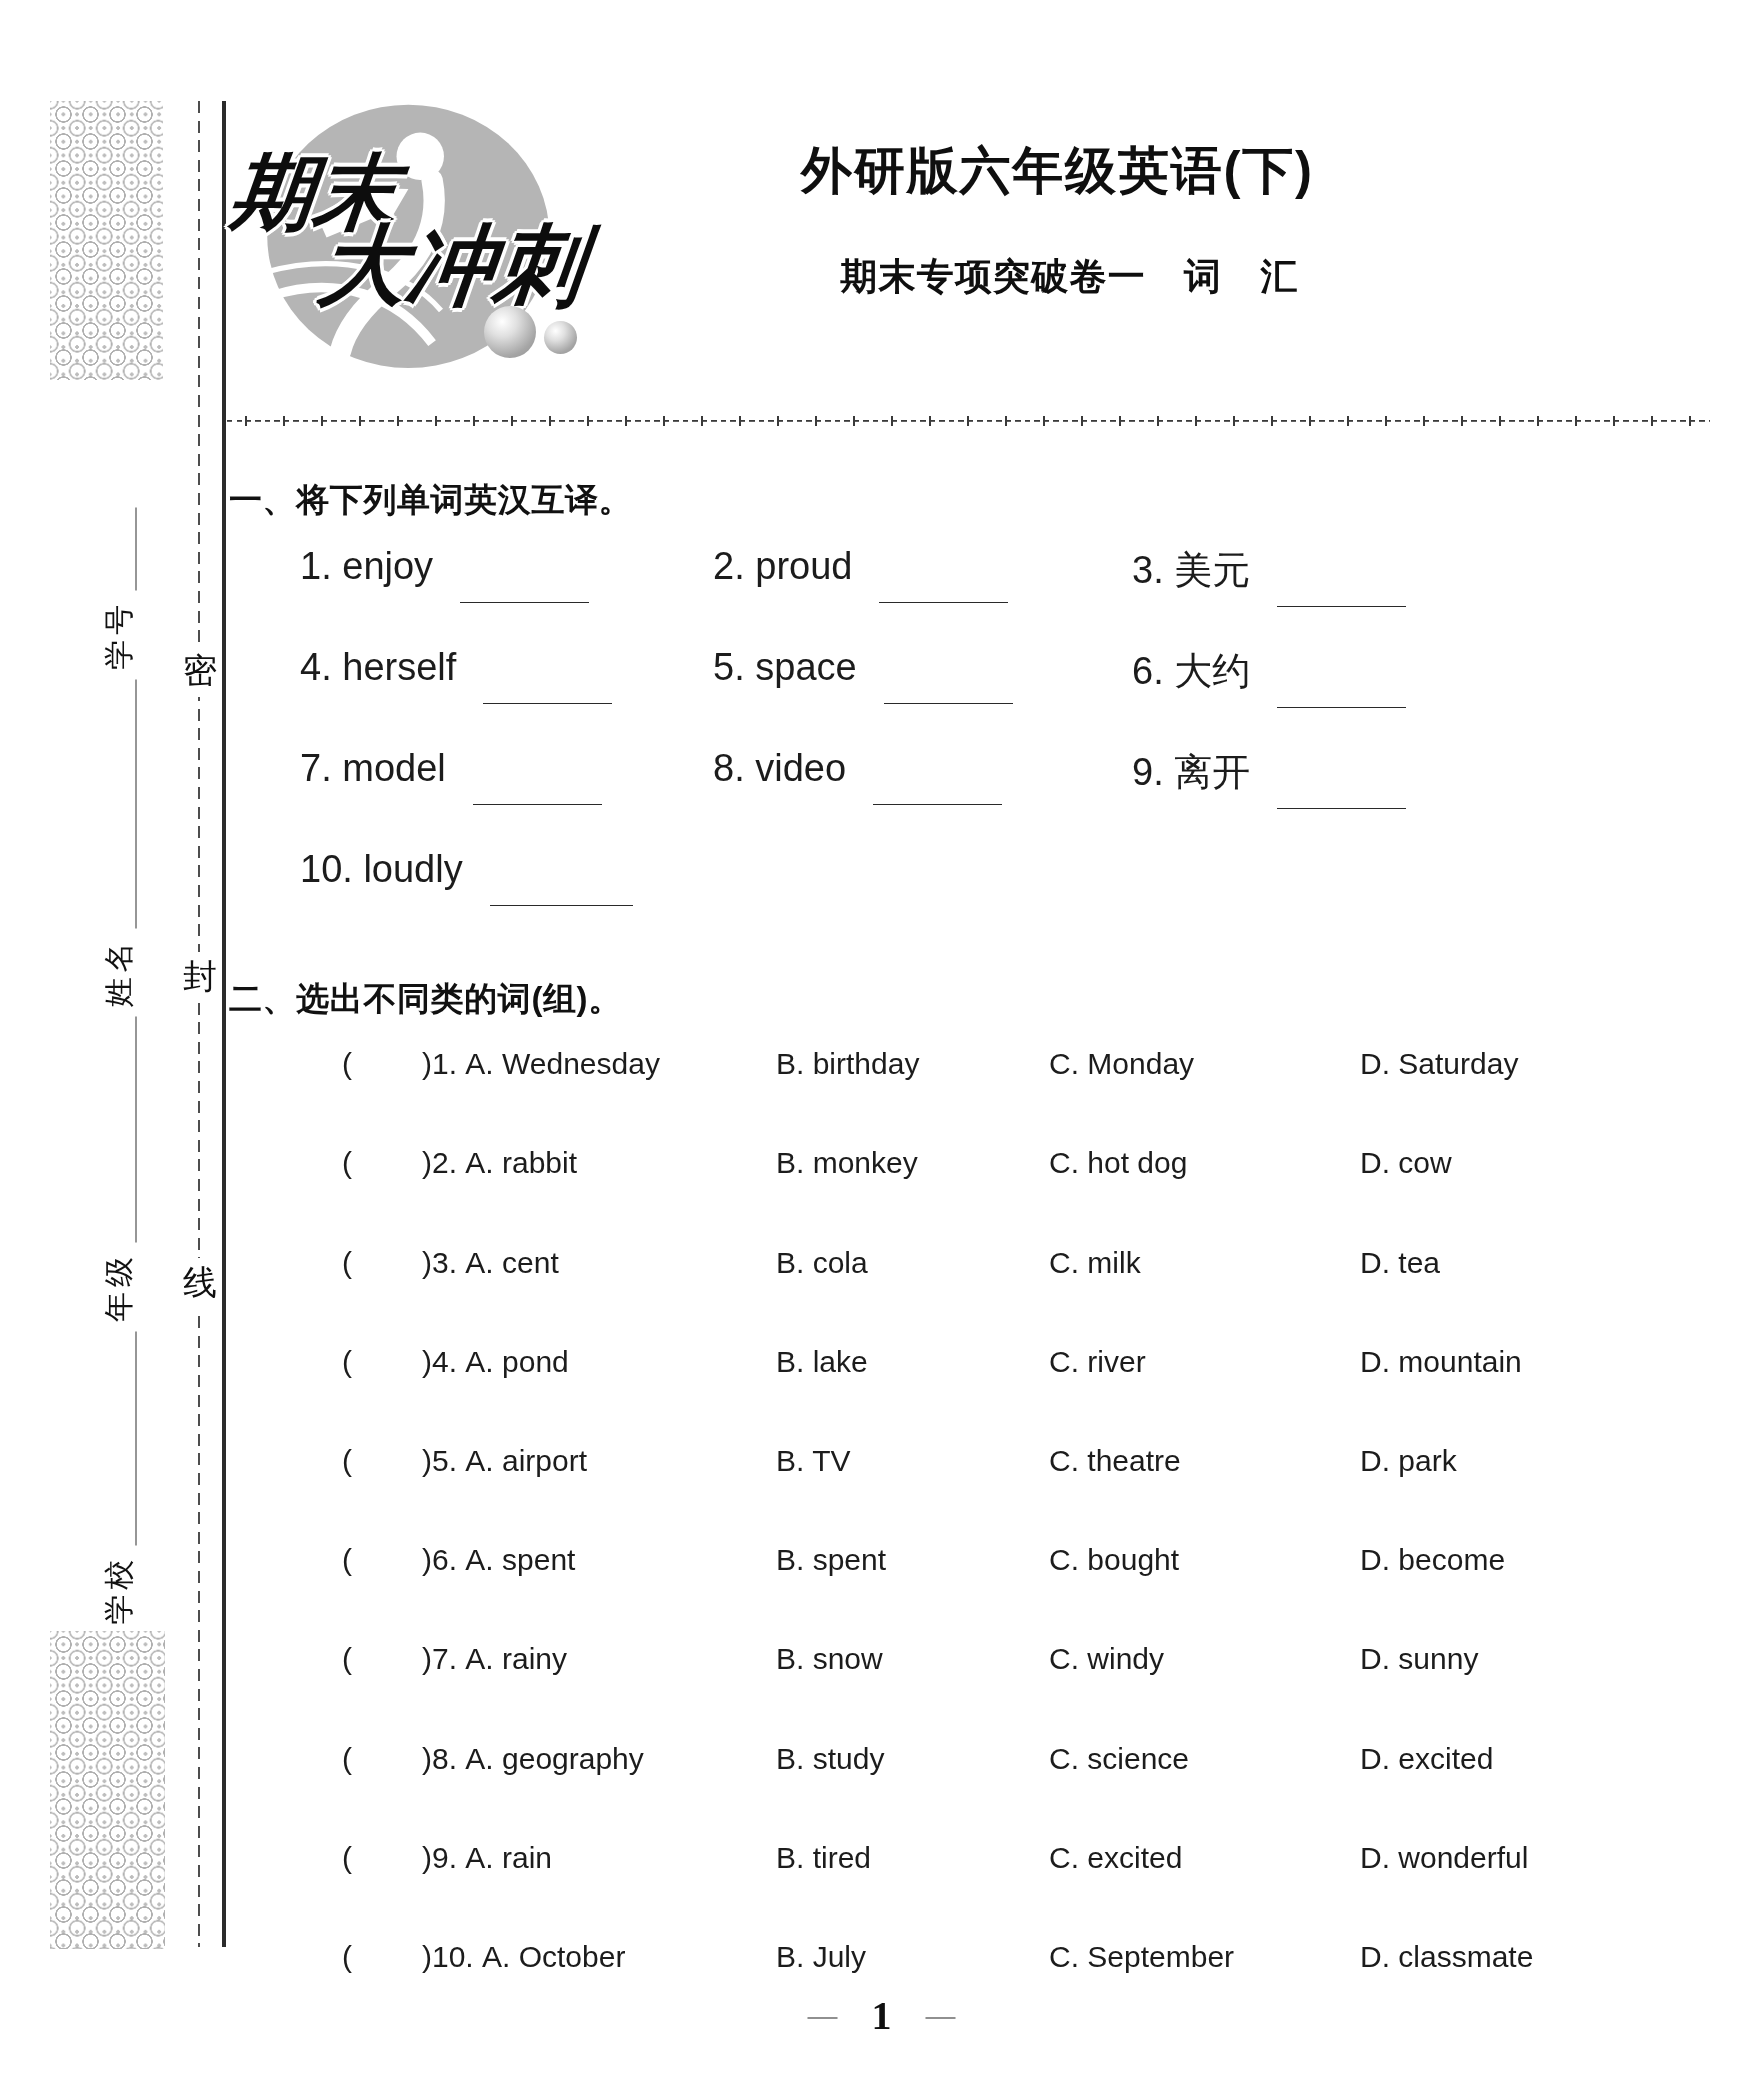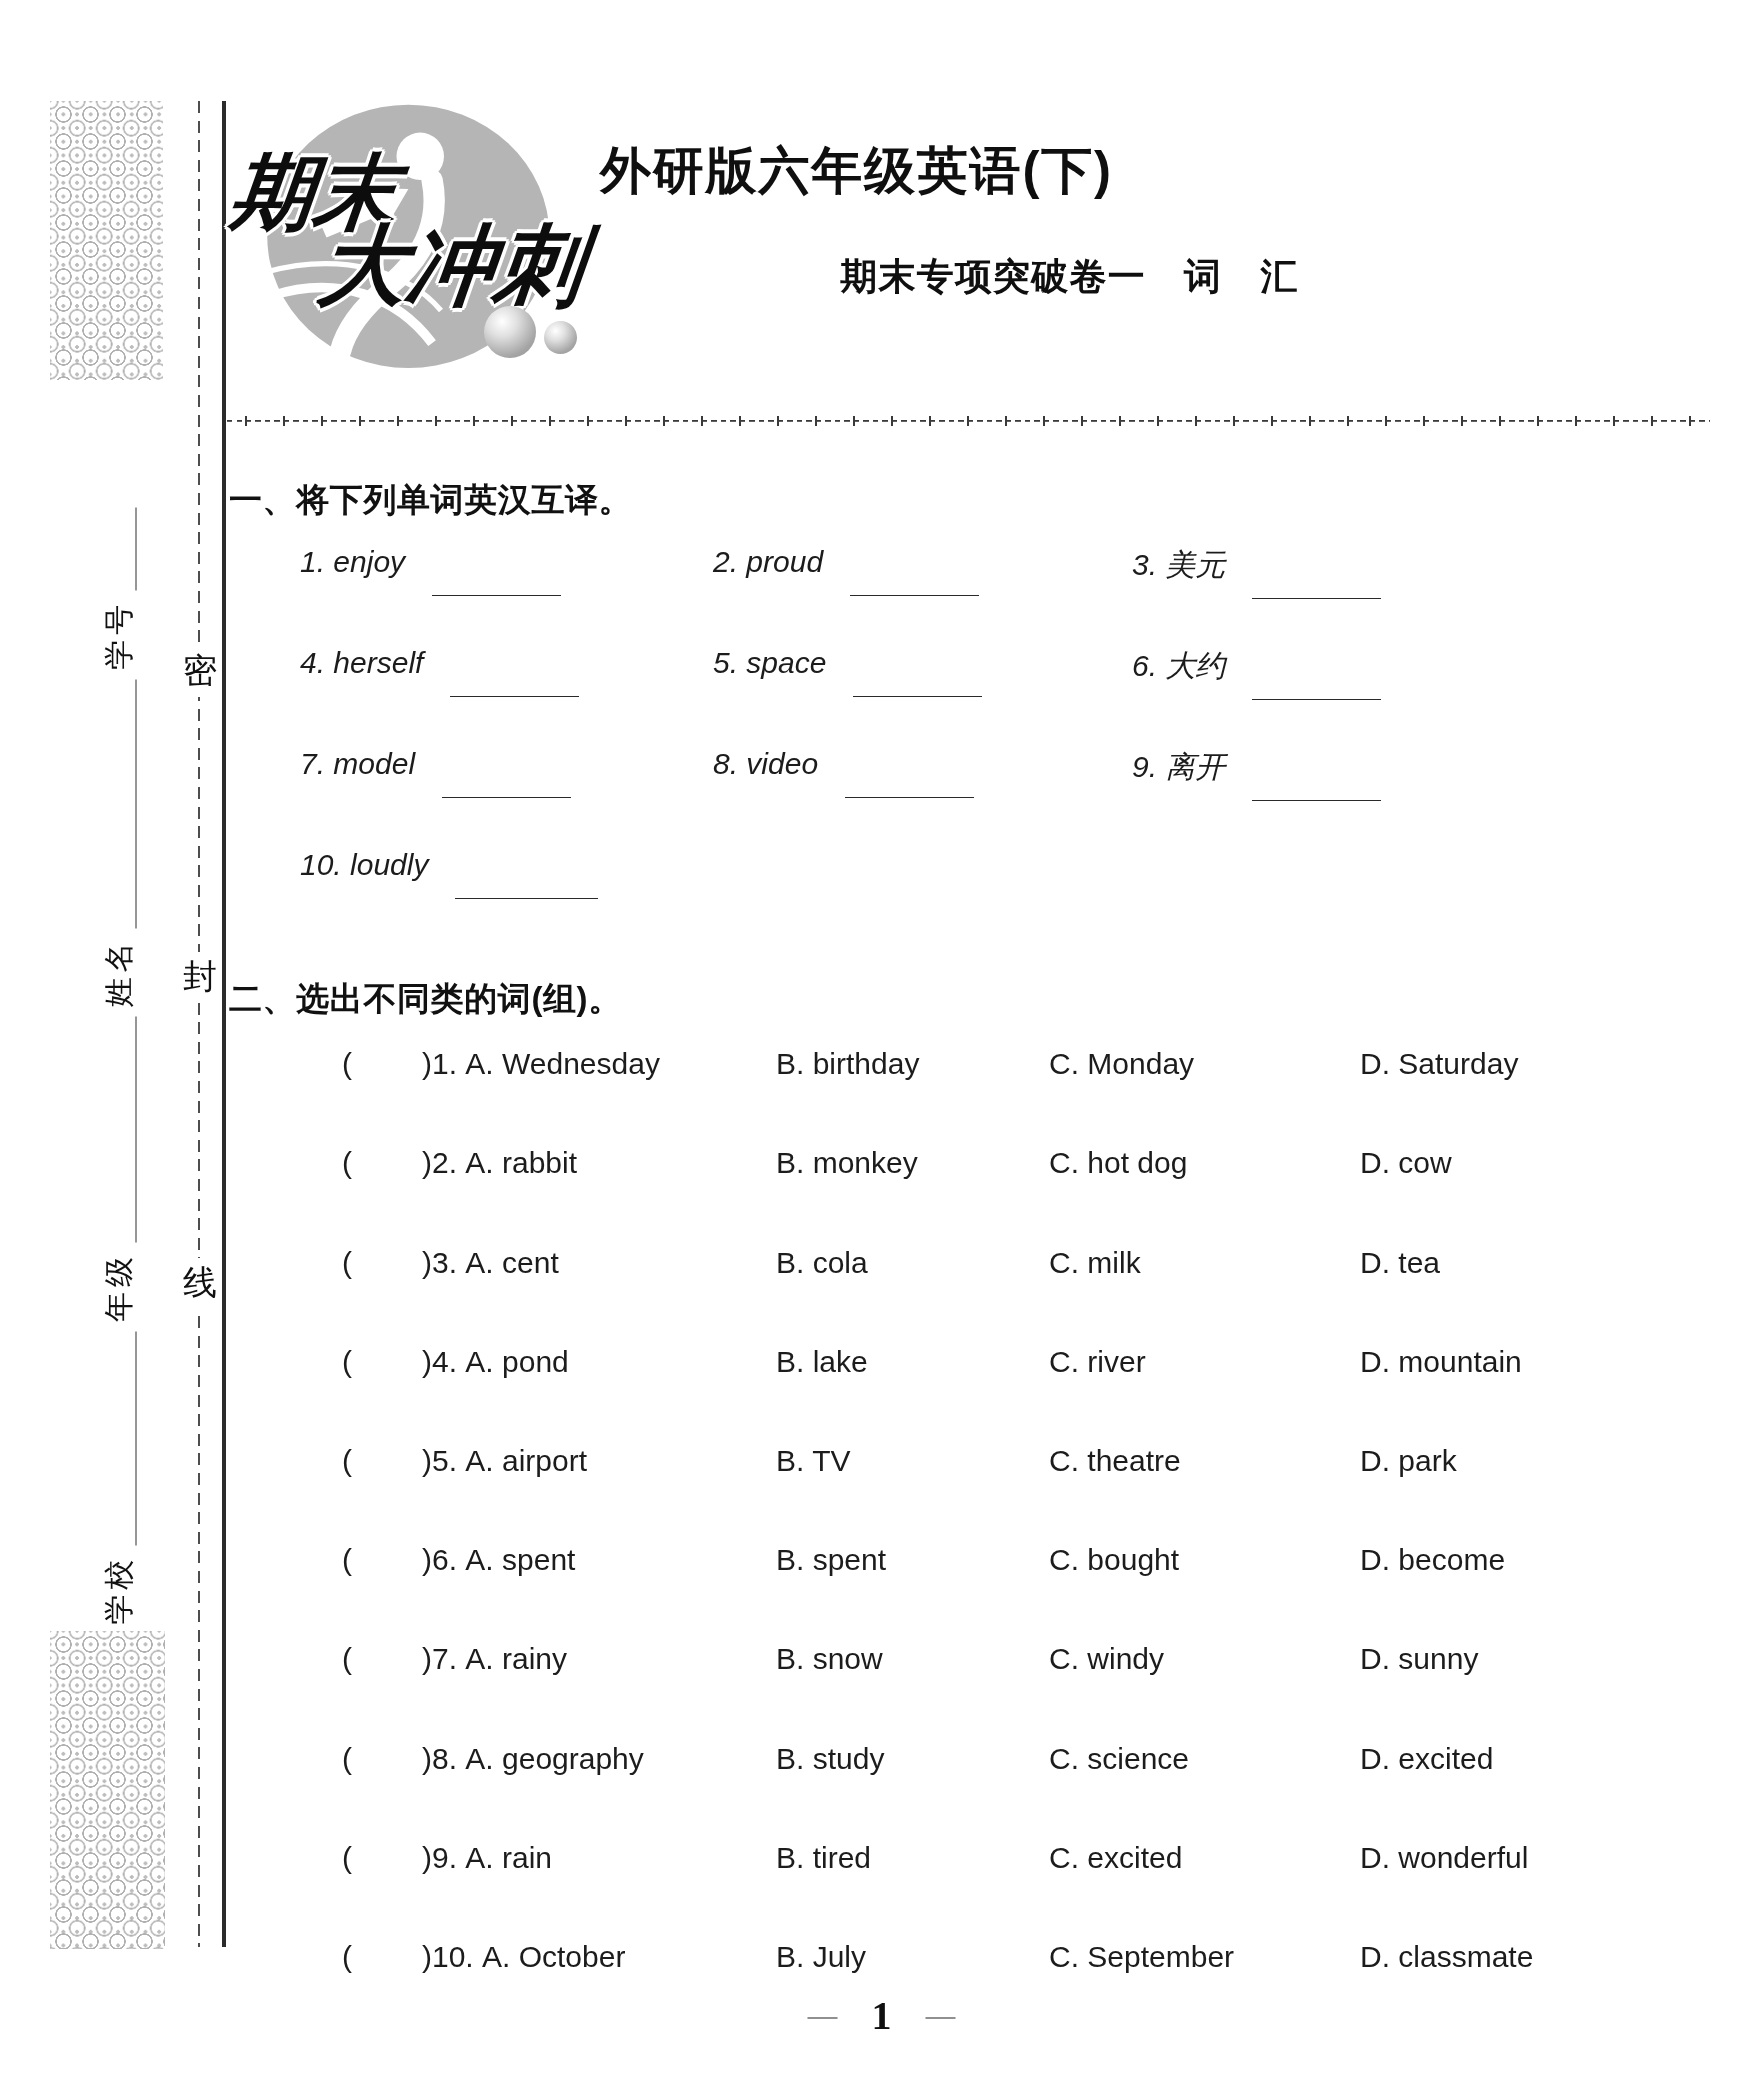--- a/index.html
+++ b/index.html
@@ -61,21 +61,21 @@
                 2.4px 2.4px 0 #fff,-2.4px 2.4px 0 #fff,2.4px -2.4px 0 #fff,-2.4px -2.4px 0 #fff;
   }
   .logo-t1{left:1.2px;top:51px;font-size:83px;}
   .logo-t2{left:89px;top:122px;font-size:88px;}
   .sphere{position:absolute;border-radius:50%;
     background:radial-gradient(circle at 35% 30%, #ffffff 0%, #e0e0e0 30%, #a6a6a6 70%, #8e8e8e 100%);}
   .sphere.big{left:254px;top:206px;width:52px;height:52px;}
   .sphere.small{left:314px;top:221px;width:33px;height:33px;}
 
   
-  #title{left:600px;top:137px;width:939px;
+  #title{left:588px;top:137px;width:939px;text-align:center;
     font-size:51px;font-weight:800;letter-spacing:1.8px;color:#0f0f0f;white-space:nowrap;}
   #subtitle{left:600px;top:252px;width:939px;text-align:center;
     font-size:37px;font-weight:800;letter-spacing:1.2px;color:#0f0f0f;white-space:nowrap;}
 
   
   #separator{
     left:227px;top:416px;width:1483px;height:9.5px;
     background-image:
       repeating-linear-gradient(90deg,#3a3a3a 0 5.3px,transparent 5.3px 9.5px),
       repeating-linear-gradient(90deg,transparent 0 18px,#3a3a3a 18px 20px,transparent 20px 38px);
@@ -85,21 +85,21 @@
   }
 
   .h{font-size:33px;font-weight:700;color:#111;letter-spacing:0.6px;white-space:nowrap;margin-top:28px;}
   #h1{left:229px;top:450px;}
   #h2{left:229px;top:949px;}
 
   
   .s1row{left:0;width:1763px;height:53px;}
   .cell{position:absolute;white-space:nowrap;}
   .c1{left:300px}.c2{left:713px}.c3{left:1132px}
-  .lbl{font-size:30px;font-style:italic;}
+  .lbl{font-size:38px;}
   .blank{display:inline-block;width:129px;height:4.8px;border-bottom:1.8px solid #2a2a2a;
     margin-left:27px;vertical-align:-24px;}
   .blank.wide{width:143px;}
 
   
   .s2row{left:0;width:1763px;height:57px;font-size:30px;margin-left:36px;}
   .pA{position:absolute;left:306px;white-space:nowrap;}
   .bgap{display:inline-block;width:70px;}
   .sp{display:inline-block;width:8.3px;}
   .pB{position:absolute;left:740px;white-space:nowrap;}

